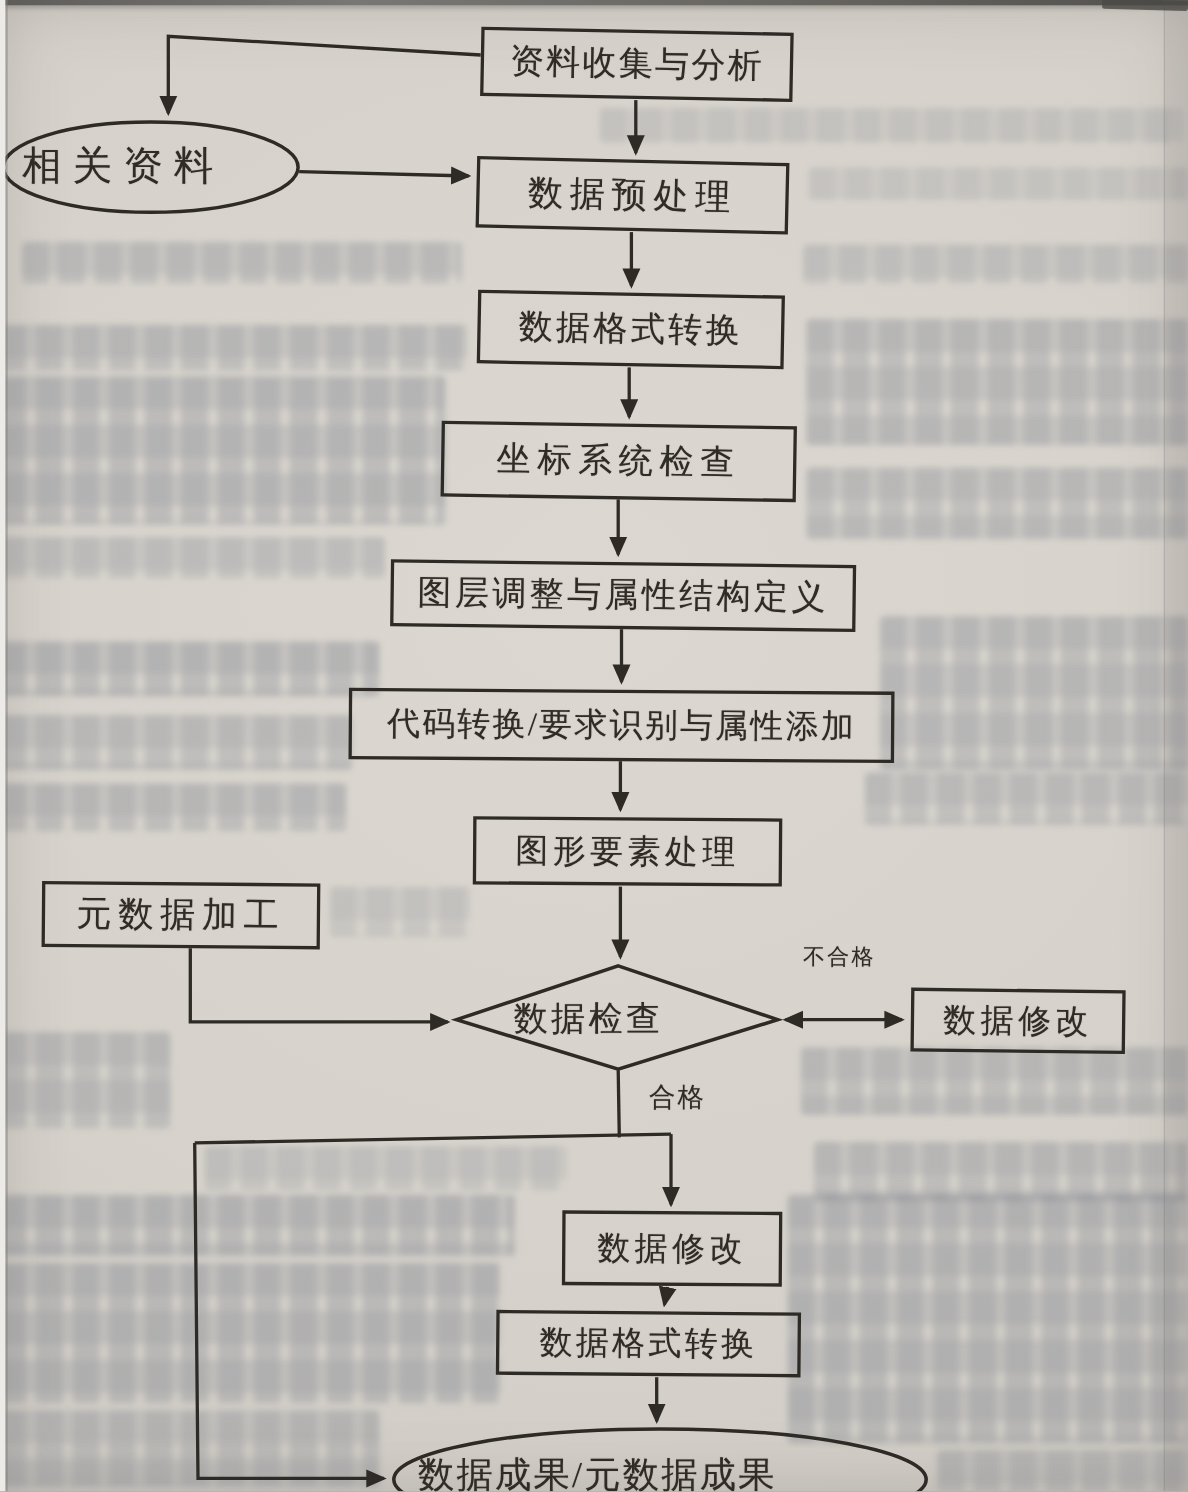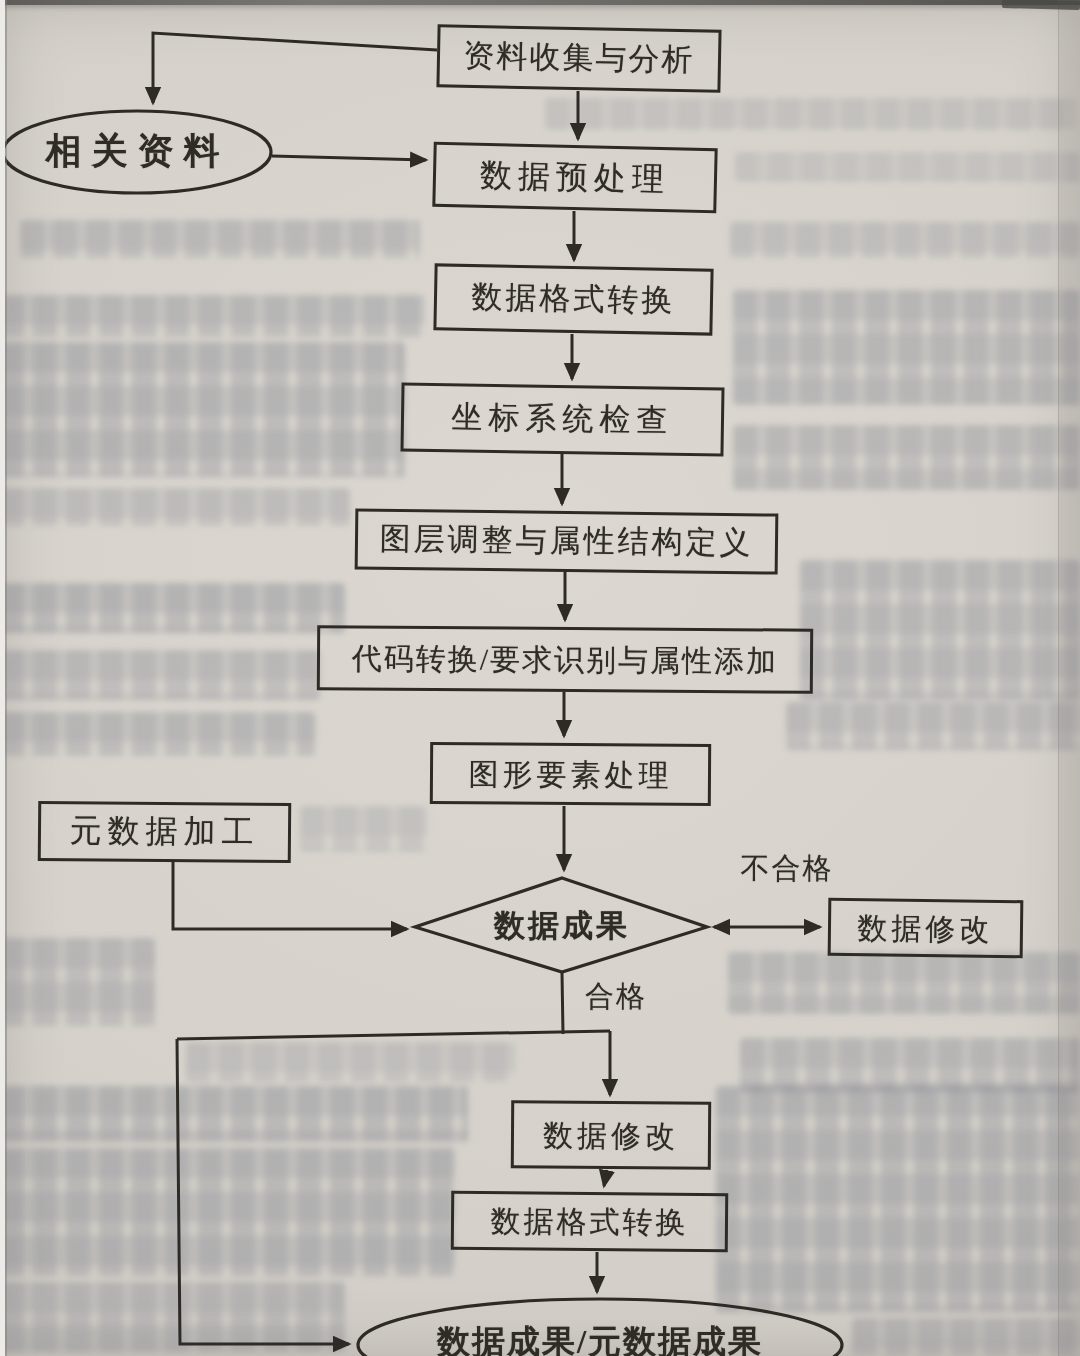--- a/index.html
+++ b/index.html
@@ -11,22 +11,22 @@
     box-shadow: inset 0 0 60px rgba(90,88,84,.25);
   }
   .node{
     position:absolute; box-sizing:border-box;
     border:3px solid #2e2b26;
     display:flex; align-items:center; justify-content:center;
     text-align:center; line-height:1.1;
     text-shadow:0 0 1px rgba(47,43,37,.45);
   }
   .shape-label{
-    position:absolute; display:flex; align-items:center; justify-content:center;
-    text-align:center; line-height:1.1; text-shadow:0 0 1px rgba(47,43,37,.45);font-weight:bold;
+    position:absolute; display:flex; align-items:center; justify-content:flex-start;
+    text-align:center; line-height:1.1; text-shadow:0 0 1px rgba(47,43,37,.45);
   }
   .edge-label{
     position:absolute; display:flex; align-items:center; justify-content:center;
     text-shadow:0 0 1px rgba(47,43,37,.4);
   }
   .overlay{position:absolute; left:0; top:0;}
   .ghost{
     position:absolute; filter:blur(3px); border-radius:4px;
     background-image:
       repeating-linear-gradient(90deg, rgba(108,114,128,.50) 0px, rgba(108,114,128,.50) 24px, rgba(108,114,128,.06) 24px, rgba(108,114,128,.06) 33px),
@@ -137,30 +137,30 @@
     <span>数据修改</span>
   </div>
   <div class="node" style="left:451px;top:1192px;width:277px;height:59px;font-size:30px;letter-spacing:3px;transform:rotate(0.5deg)">
     <span>数据格式转换</span>
   </div>
 
   <div class="shape-label" style="left:20px;top:126px;width:235px;height:52px;font-size:36px;letter-spacing:10px;">
     <span>相关资料</span>
   </div>
   <div class="shape-label" style="left:467px;top:903px;width:190px;height:46px;font-size:31px;letter-spacing:3px;">
-    <span>数据成果</span>
+    <span>数据检查</span>
   </div>
   <div class="shape-label" style="left:380px;top:1316px;width:440px;height:52px;font-size:33px;letter-spacing:2px;">
     <span>数据成果/元数据成果</span>
   </div>
 
-  <div class="edge-label" style="left:732px;top:851px;width:110px;height:36px;font-size:29px;letter-spacing:2px;">
+  <div class="edge-label" style="left:708px;top:851px;width:110px;height:36px;font-size:20px;letter-spacing:2px;">
     <span>不合格</span>
   </div>
-  <div class="edge-label" style="left:576px;top:979px;width:80px;height:36px;font-size:29px;letter-spacing:2px;">
+  <div class="edge-label" style="left:576px;top:979px;width:80px;height:36px;font-size:24px;letter-spacing:2px;">
     <span>合格</span>
   </div>
 
   <div class="edge-top"></div>
   <div class="edge-left-white"></div>
   <div class="edge-left-line"></div>
   <div class="edge-right-line"></div>
   <div class="corner-smudge"></div>
 
 </div>

